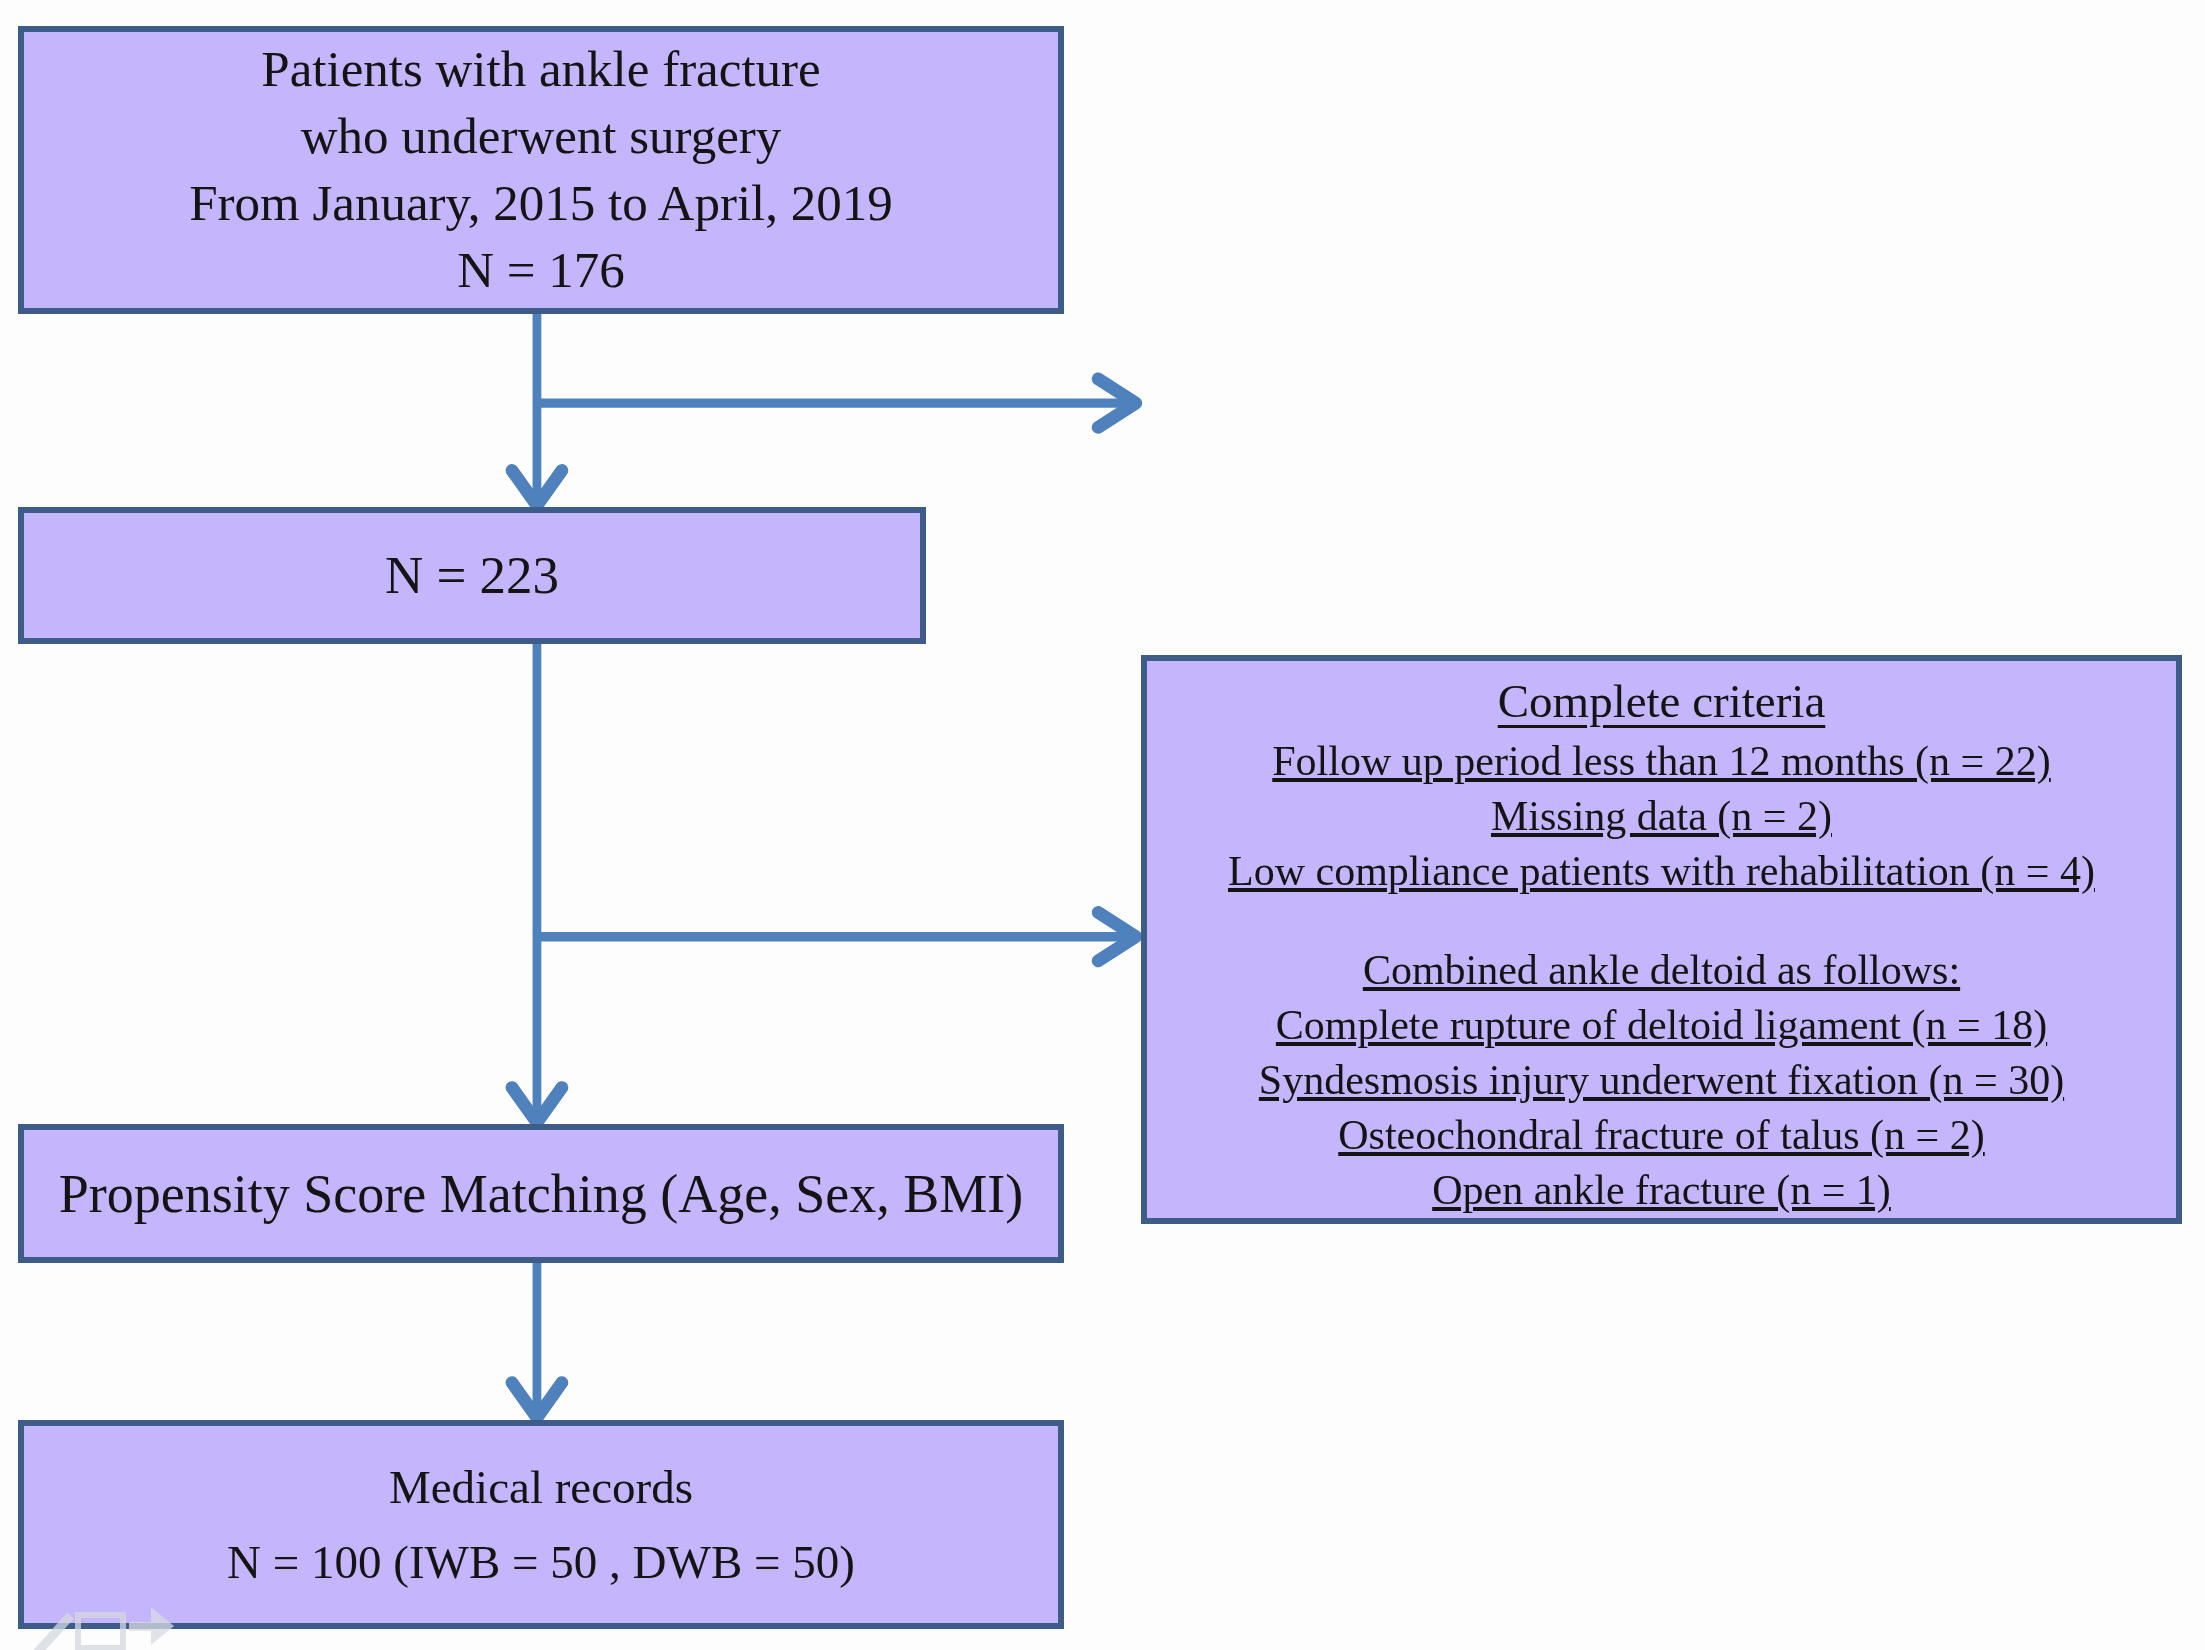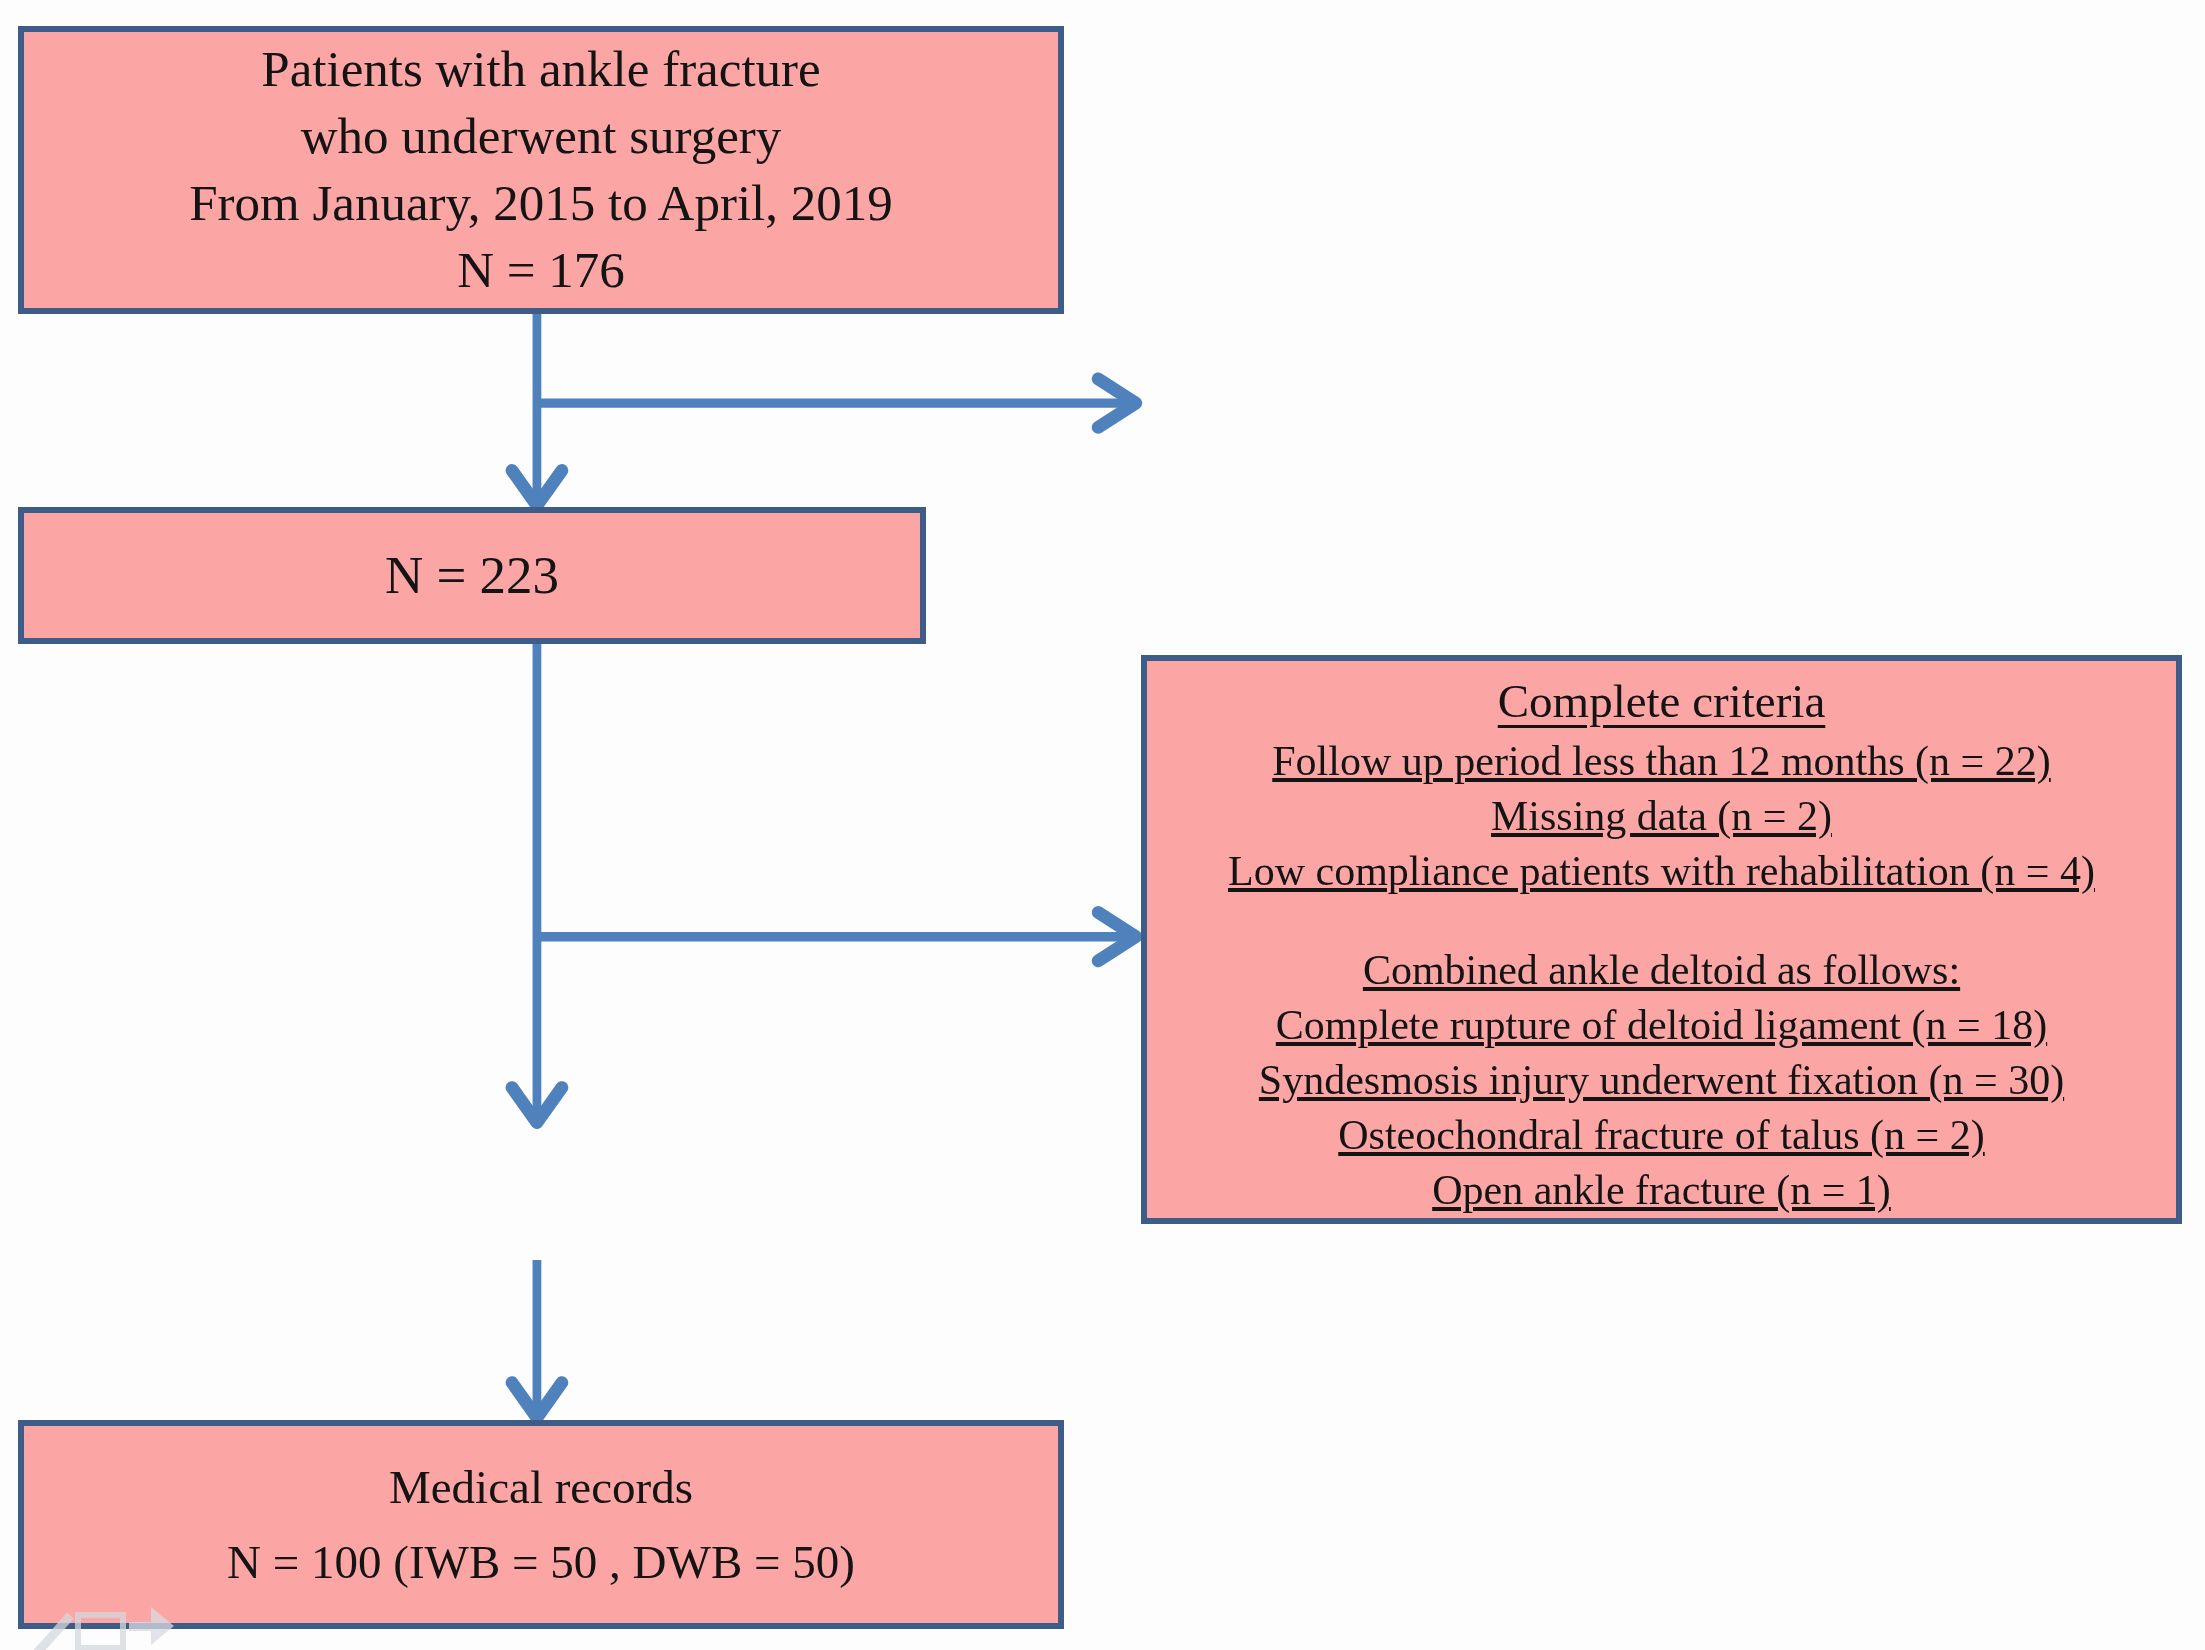--- a/index.html
+++ b/index.html
@@ -8,21 +8,21 @@
     width:2205px;
     height:1651px;
     background:#fdfdfd;
     font-family:"Liberation Serif","DejaVu Serif",serif;
     color:#141414;
     overflow:hidden;
   }
   .box{
     position:absolute;
     box-sizing:border-box;
-    background:#fca5a5;
+    background:#c4b5fd;
     border:6.7px solid #3d5c88;
     display:flex;
     flex-direction:column;
     align-items:center;
     justify-content:center;
     text-align:center;
     z-index:2;
   }
   .line{white-space:nowrap;}
   
@@ -109,20 +109,23 @@
     <div class="line ex-line">Missing data (n = 2)</div>
     <div class="line ex-line">Low compliance patients with rehabilitation (n = 4)</div>
     <div class="line ex-line"></div>
     <div class="line ex-line">Combined ankle deltoid as follows:</div>
     <div class="line ex-line">Complete rupture of deltoid ligament (n = 18)</div>
     <div class="line ex-line">Syndesmosis injury underwent fixation (n = 30)</div>
     <div class="line ex-line">Osteochondral fracture of talus (n = 2)</div>
     <div class="line ex-line">Open ankle fracture (n = 1)</div>
   </div>
 
+  <div class="box box-matching">
+    <div class="line">Propensity Score Matching (Age, Sex, BMI)</div>
+  </div>
 
   <div class="box box-final">
     <div class="line">Medical records</div>
     <div class="line">N = 100 (IWB = 50 , DWB = 50)</div>
   </div>
 
   <div class="watermark">
     <div class="wm-slash"></div>
     <div class="wm-doc"></div>
     <div class="wm-doc-bar"></div>

